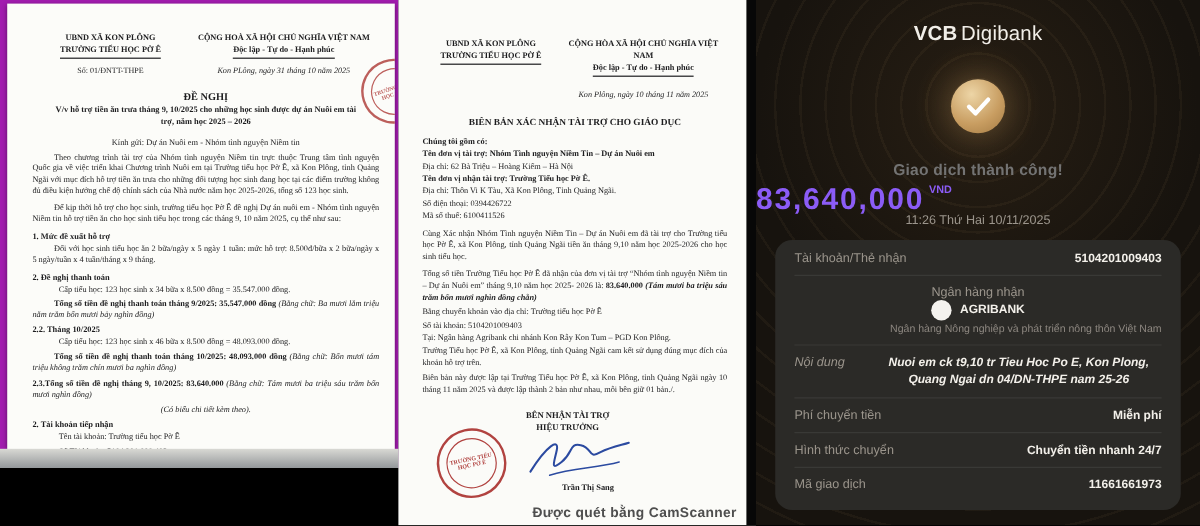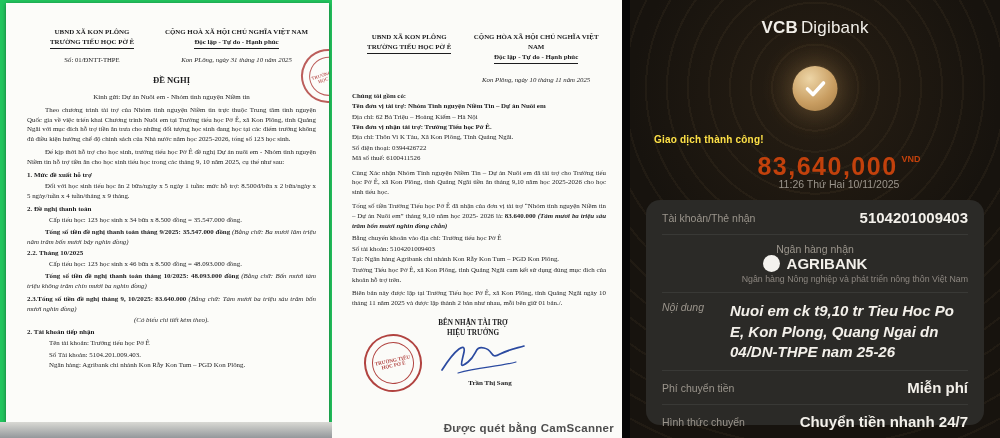--- a/index.html
+++ b/index.html
@@ -1,21 +1,21 @@
 <!DOCTYPE html>
 <html><head>
 <meta charset="utf-8">
 <style>
   * { margin:0; padding:0; box-sizing:border-box; }
   html,body { background:#000; }
   .stage { position:relative; width:1000px; height:438px; overflow:hidden; background:#000;
            font-family:"Liberation Serif", serif; }
 
   
-  .panel-left { position:absolute; left:0; top:0; width:332px; height:438px; background:#22c55e; }
+  .panel-left { position:absolute; left:0; top:0; width:332px; height:390px; background:#a21caf; }
   .page-left { position:absolute; left:6px; top:3px; right:3px; bottom:15px; background:#fcfcf9;
                box-shadow:0 1px 4px rgba(0,0,0,.45); padding:24px 13px 0 21px; overflow:hidden;
                color:#1c1c1e; }
   .page-curl { position:absolute; left:0; right:0; bottom:0; height:16px;
                background:linear-gradient(#d9d9d4, #94989b); }
   .doc-header { display:flex; }
   .hdr-col-l { width:45%; text-align:center; }
   .hdr-col-r { width:55%; text-align:center; }
   .hdr-b { font-weight:bold; font-size:6.9px; line-height:1.45; }
   .hdr-u { display:inline-block; border-bottom:.8px solid #1c1c1e; padding-bottom:1px; }
@@ -52,48 +52,48 @@
   .stamp-mid { position:absolute; left:-14px; top:16px; width:58px; height:58px; font-size:5px;
                transform:rotate(-12deg); }
   .sig-svg { display:block; margin:2px auto 0 60px; }
   .signer { font-weight:bold; font-size:7px; margin-top:1px; margin-left:34px;font-family:Liberation Serif, serif; }
   .camscanner { position:absolute; right:16px; bottom:4px; font-family:"Liberation Sans", sans-serif;
                 font-size:11.5px; font-weight:bold; color:#4e4e4e; letter-spacing:.3px; }
 
   
   .panel-app { position:absolute; left:630px; top:0; width:370px; height:438px;
                background:#17130e; overflow:hidden;
-               font-family:"Liberation Sans", sans-serif; color:#f1eee8;padding-left:24px; }
+               font-family:"Liberation Sans", sans-serif; color:#f1eee8; }
   .mandala { position:absolute; inset:0; pointer-events:none;
      background:
        radial-gradient(circle 70px at 50% 20%, rgba(150,110,60,.22), transparent 75%),
        repeating-radial-gradient(circle at 50% 20%, rgba(215,175,115,.05) 0 2px, transparent 2px 21px),
        radial-gradient(circle 230px at 50% 22%, rgba(80,58,32,.28), transparent 80%); }
   .brand { position:absolute; top:18px; left:0; width:100%; text-align:center; font-size:17px;
            letter-spacing:.2px; }
   .brand-vcb { font-weight:bold; }
   .brand-rest { font-weight:normal; margin-left:3px; }
   .check-circle { position:absolute; left:50%; top:66px; transform:translateX(-50%);
       width:45px; height:45px; border-radius:50%;
       background:radial-gradient(circle at 38% 28%, #edd5a6, #c89d61 58%, #a37a43);
       box-shadow:0 0 26px rgba(205,165,105,.28); display:flex; align-items:center; justify-content:center; }
-  .status-text { position:absolute; top:134px; width:100%; text-align:left; font-weight:bold;
-                 font-size:10px; color:#fde047; letter-spacing:.2px; }
-  .amount-row { position:absolute; top:152px; width:100%; text-align:center; color:#c2410c; }
+  .status-text { position:absolute; top:134px; width:100%; text-align:center; font-weight:bold;
+                 font-size:13px; color:#737373; letter-spacing:.2px; }
+  .amount-row { position:absolute; top:152px; width:100%; text-align:left; color:#8b5cf6; }
   .amount { font-size:25px; font-weight:bold; letter-spacing:1.5px; }
   .currency { font-size:9px; font-weight:bold; vertical-align:13px; margin-left:4px; }
   .datetime { position:absolute; top:178px; width:100%; text-align:center; font-size:10.5px;
               color:#9b958c; }
   .detail-card { position:absolute; left:16px; right:16px; top:200px; bottom:13px;
                  background:#2b2a27; border-radius:14px; padding:1px 16px; }
   .d-row { display:flex; justify-content:space-between; align-items:center; padding:8px 0;
            border-bottom:1px solid rgba(255,255,255,.07); }
   .d-row.last { border-bottom:none; }
   .d-label { color:#9b958c; font-size:10.5px; flex-shrink:0; }
-  .d-value { font-weight:bold; font-size:15px; text-align:left; color:#f3f0ea; }
+  .d-value { font-weight:bold; font-size:10px; text-align:center; color:#f3f0ea; }
   .d-row.top { align-items:flex-start;font-style:italic; }
   .d-value.wrap { max-width:238px; line-height:1.35; }
   .bank-wrap { border-bottom:1px solid rgba(255,255,255,.07); padding-bottom:7px; }
   .bank-wrap .d-row { border-bottom:none; padding-bottom:2px;flex-direction:column; }
   .bank-value { display:flex; align-items:center; gap:7px; }
   .bank-logo { width:17px; height:17px; border-radius:50%; background:#f4f2ee; }
   .bank-sub { text-align:right; color:#8d8780; font-size:8.8px; line-height:1.3; }
 </style>
 </head>
 <body>
@@ -109,20 +109,21 @@
           <div class="doc-num">Số: 01/ĐNTT-THPE</div>
         </div>
         <div class="hdr-col-r">
           <div class="hdr-b">CỘNG HOÀ XÃ HỘI CHỦ NGHĨA VIỆT NAM</div>
           <div class="hdr-b"><span class="hdr-u">Độc lập - Tự do - Hạnh phúc</span></div>
           <div class="dateline">Kon PLông, ngày 31 tháng 10 năm 2025</div>
         </div>
       </div>
 
       <div class="doc-title">ĐỀ NGHỊ</div>
+      <div class="doc-subtitle">V/v hỗ trợ tiền ăn trưa tháng 9, 10/2025 cho những học sinh được dự án Nuôi em tài trợ, năm học 2025 – 2026</div>
       <div class="salut">Kính gửi: Dự án Nuôi em - Nhóm tình nguyện Niềm tin</div>
 
       <div class="para">Theo chương trình tài trợ của Nhóm tình nguyện Niềm tin trực thuộc Trung tâm tình nguyện Quốc gia về việc triển khai Chương trình Nuôi em tại Trường tiểu học Pờ Ê, xã Kon Plông, tỉnh Quảng Ngãi với mục đích hỗ trợ tiền ăn trưa cho những đối tượng học sinh đang học tại các điểm trường không đủ điều kiện hưởng chế độ chính sách của Nhà nước năm học 2025-2026, tổng số 123 học sinh.</div>
       <div class="para">Để kịp thời hỗ trợ cho học sinh, trường tiểu học Pờ Ê đề nghị Dự án nuôi em - Nhóm tình nguyện Niềm tin hỗ trợ tiền ăn cho học sinh tiểu học trong các tháng 9, 10 năm 2025, cụ thể như sau:</div>
 
       <div class="h-bold">1. Mức đề xuất hỗ trợ</div>
       <div class="para" style="margin-top:2px">Đối với học sinh tiểu học ăn 2 bữa/ngày x 5 ngày 1 tuần: mức hỗ trợ: 8.500đ/bữa x 2 bữa/ngày x 5 ngày/tuần x 4 tuần/tháng x 9 tháng.</div>
 
       <div class="h-bold">2. Đề nghị thanh toán</div>
       <div class="plain">Cấp tiểu học:  123 học sinh x 34 bữa x 8.500 đồng  = 35.547.000 đồng.</div>
@@ -154,20 +155,21 @@
           <div class="hdr-b">UBND XÃ KON PLÔNG</div>
           <div class="hdr-b"><span class="hdr-u">TRƯỜNG TIỂU HỌC PỜ Ê</span></div>
         </div>
         <div class="hdr-col-r">
           <div class="hdr-b">CỘNG HÒA XÃ HỘI CHỦ NGHĨA VIỆT NAM</div>
           <div class="hdr-b"><span class="hdr-u">Độc lập - Tự do - Hạnh phúc</span></div>
           <div class="dateline" style="margin-top:12px">Kon Plông, ngày 10 tháng 11 năm 2025</div>
         </div>
       </div>
 
+      <div class="doc-title" style="font-size:7.8px;margin-top:14px">BIÊN BẢN XÁC NHẬN TÀI TRỢ CHO GIÁO DỤC</div>
 
       <div class="mid-line" style="margin-top:8px"><b>Chúng tôi gồm có:</b></div>
       <div class="mid-line"><b>Tên đơn vị tài trợ: Nhóm Tình nguyện Niềm Tin – Dự án Nuôi em</b></div>
       <div class="mid-line">Địa chỉ: 62 Bà Triệu – Hoàng Kiếm – Hà Nội</div>
       <div class="mid-line"><b>Tên đơn vị nhận tài trợ: Trường Tiểu học Pờ Ê.</b></div>
       <div class="mid-line">Địa chỉ: Thôn Vi K Tàu, Xã Kon Plông, Tỉnh Quảng Ngãi.</div>
       <div class="mid-line">Số điện thoại: 0394426722</div>
       <div class="mid-line">Mã số thuế: 6100411526</div>
 
       <div class="mid-para">Cùng Xác nhận Nhóm Tình nguyện Niềm Tin – Dự án Nuôi em đã tài trợ cho Trường tiểu học Pờ Ê, xã Kon Plông, tỉnh Quảng Ngãi tiền ăn tháng 9,10 năm học 2025-2026 cho học sinh tiểu học.</div>

